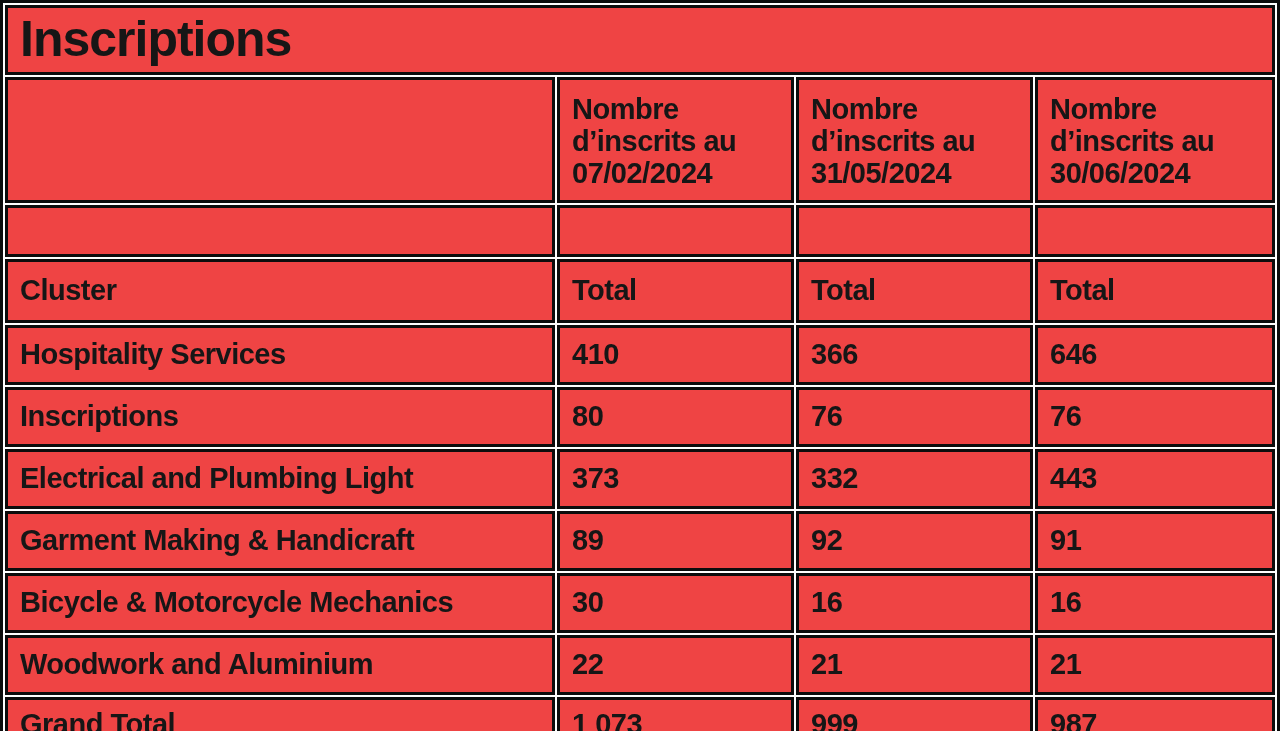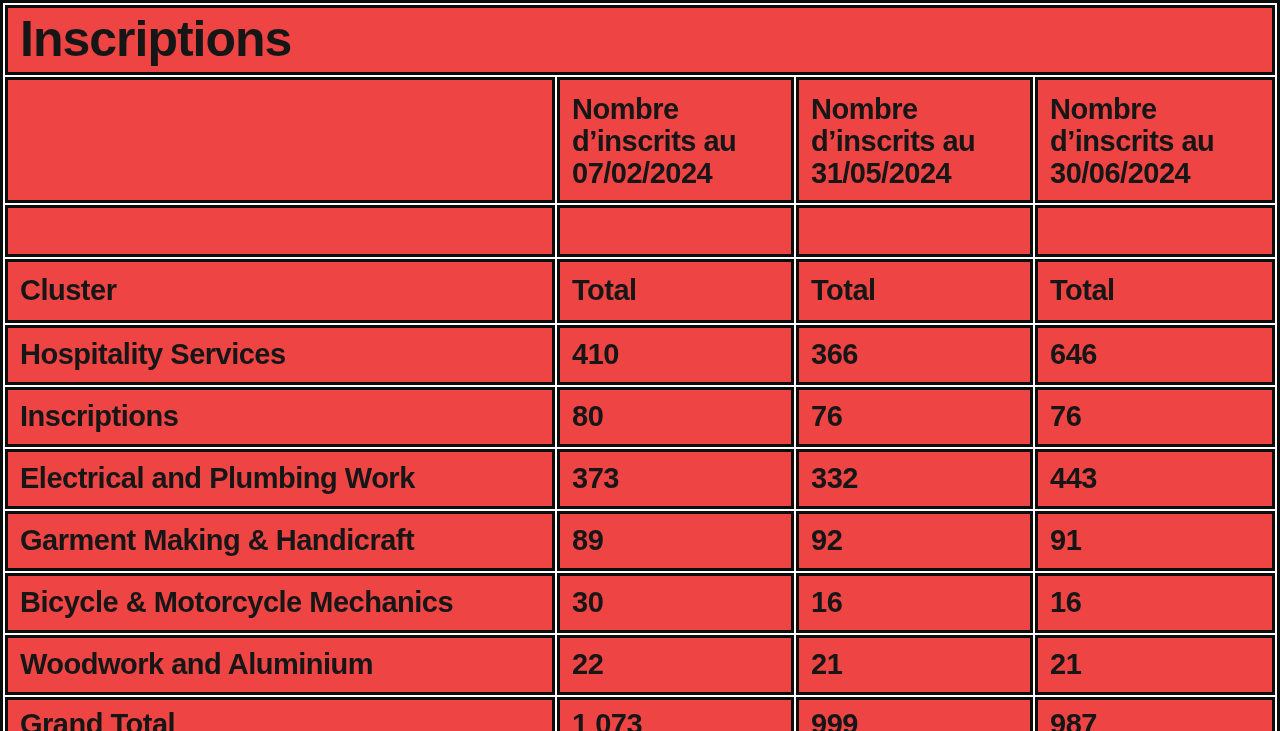--- a/index.html
+++ b/index.html
@@ -104,21 +104,21 @@
   </tr>
 
   <tr class="data-row">
     <td>Inscriptions</td>
     <td>80</td>
     <td>76</td>
     <td>76</td>
   </tr>
 
   <tr class="data-row">
-    <td>Electrical and Plumbing Work</td>
+    <td>Electrical and Plumbing Light</td>
     <td>373</td>
     <td>332</td>
     <td>443</td>
   </tr>
 
 
   <tr class="data-row">
     <td>Garment Making &amp; Handicraft</td>
     <td>89</td>
     <td>92</td>

